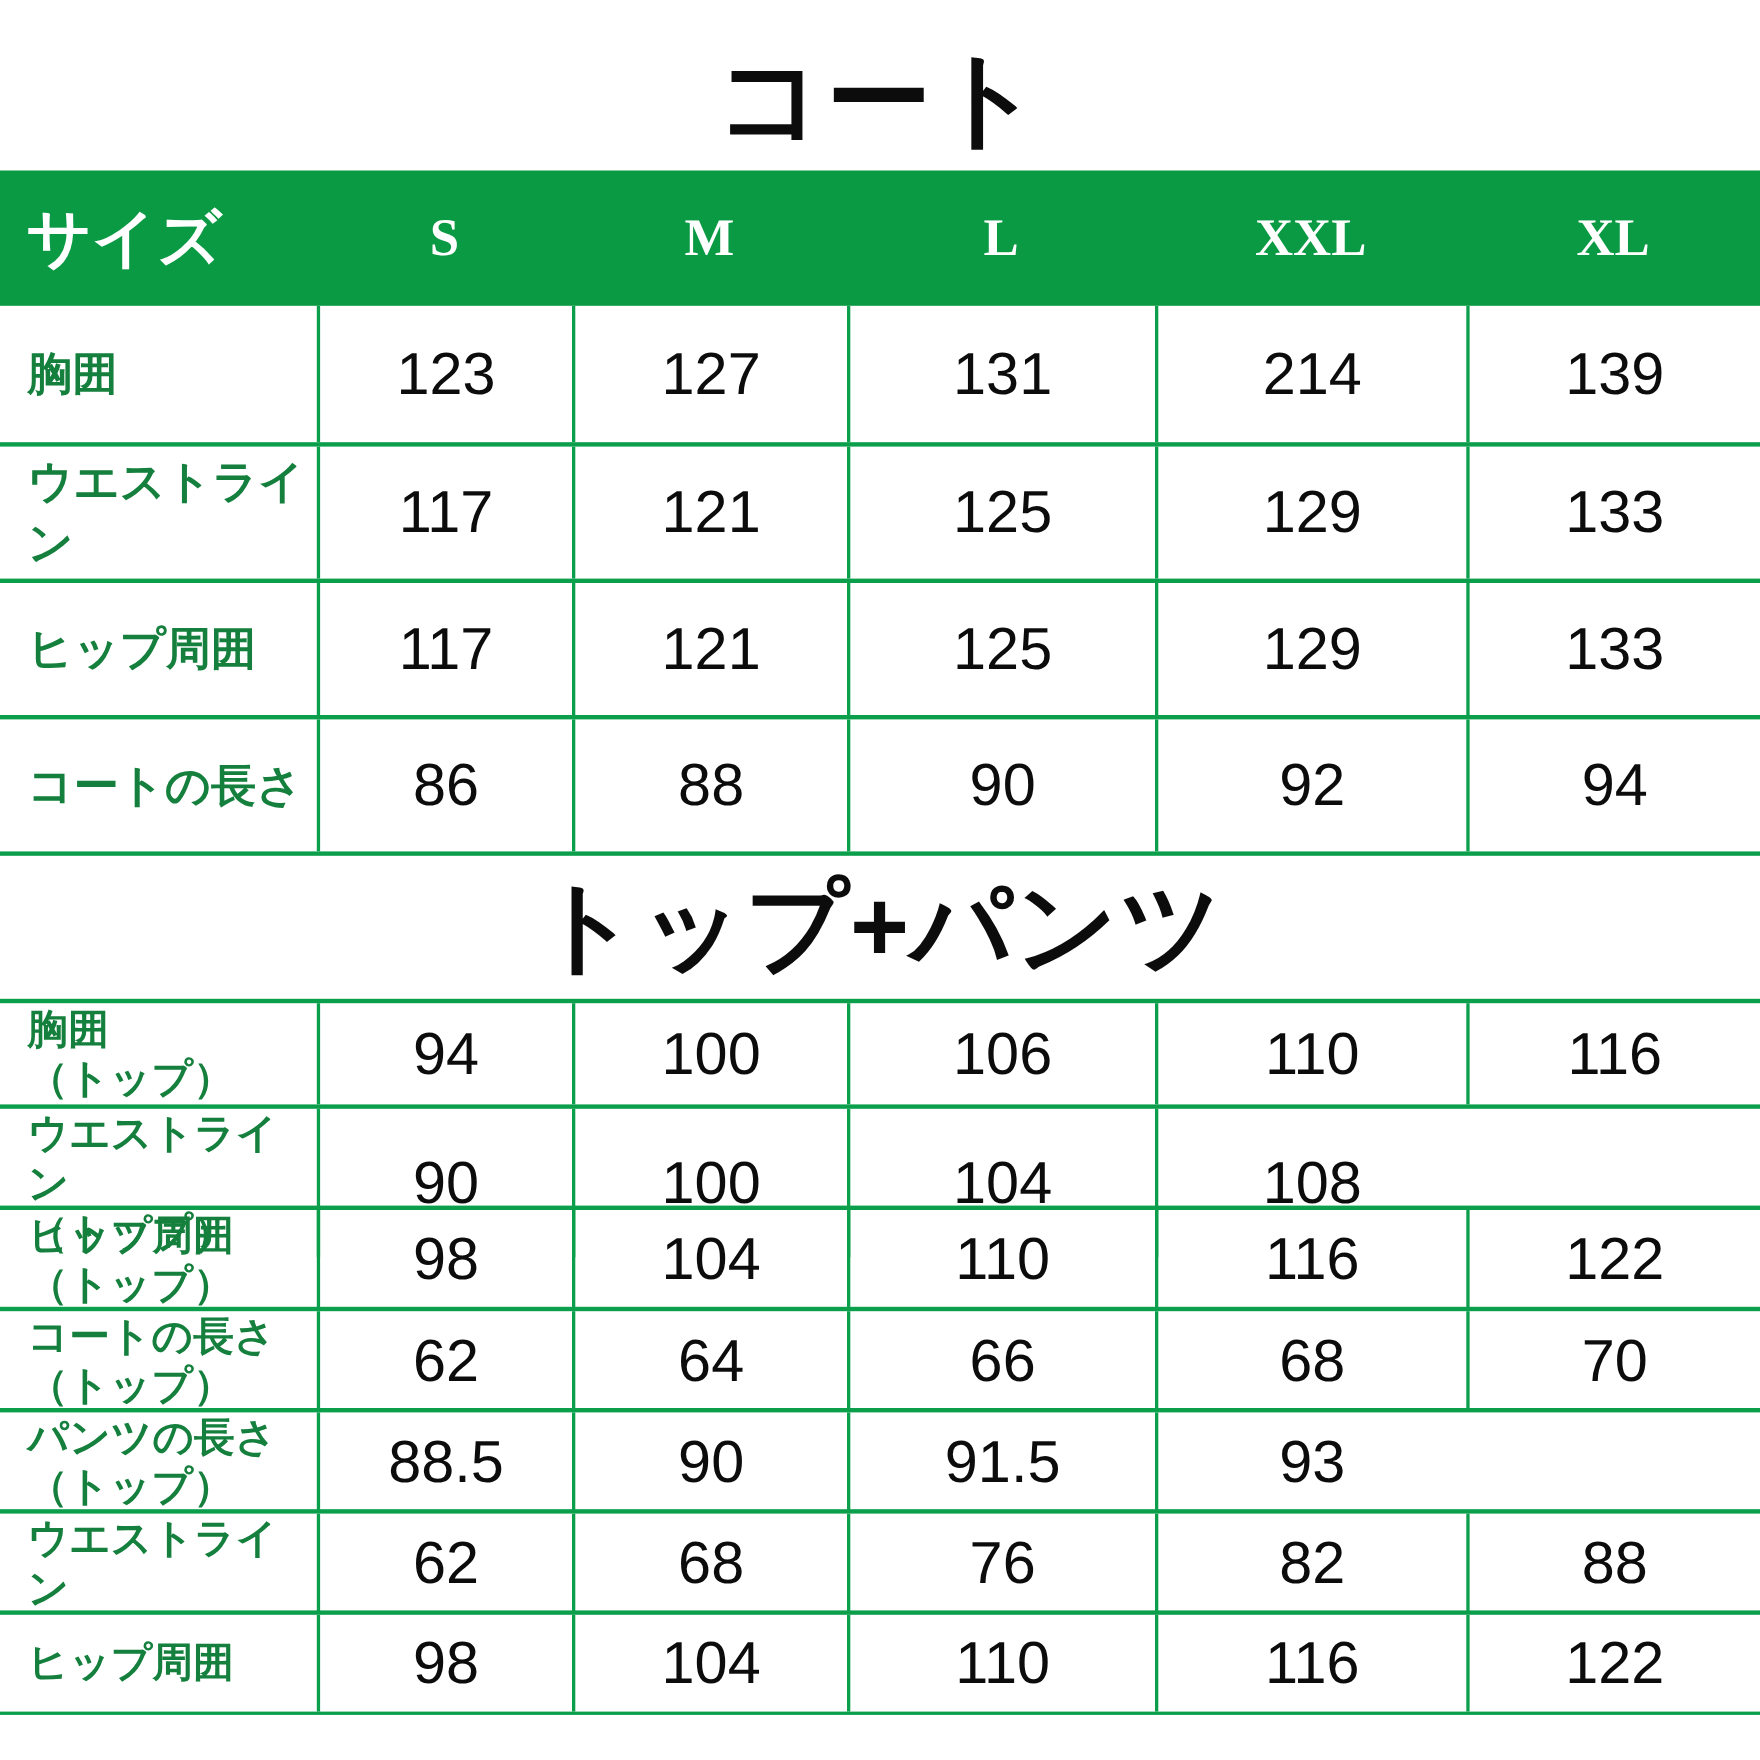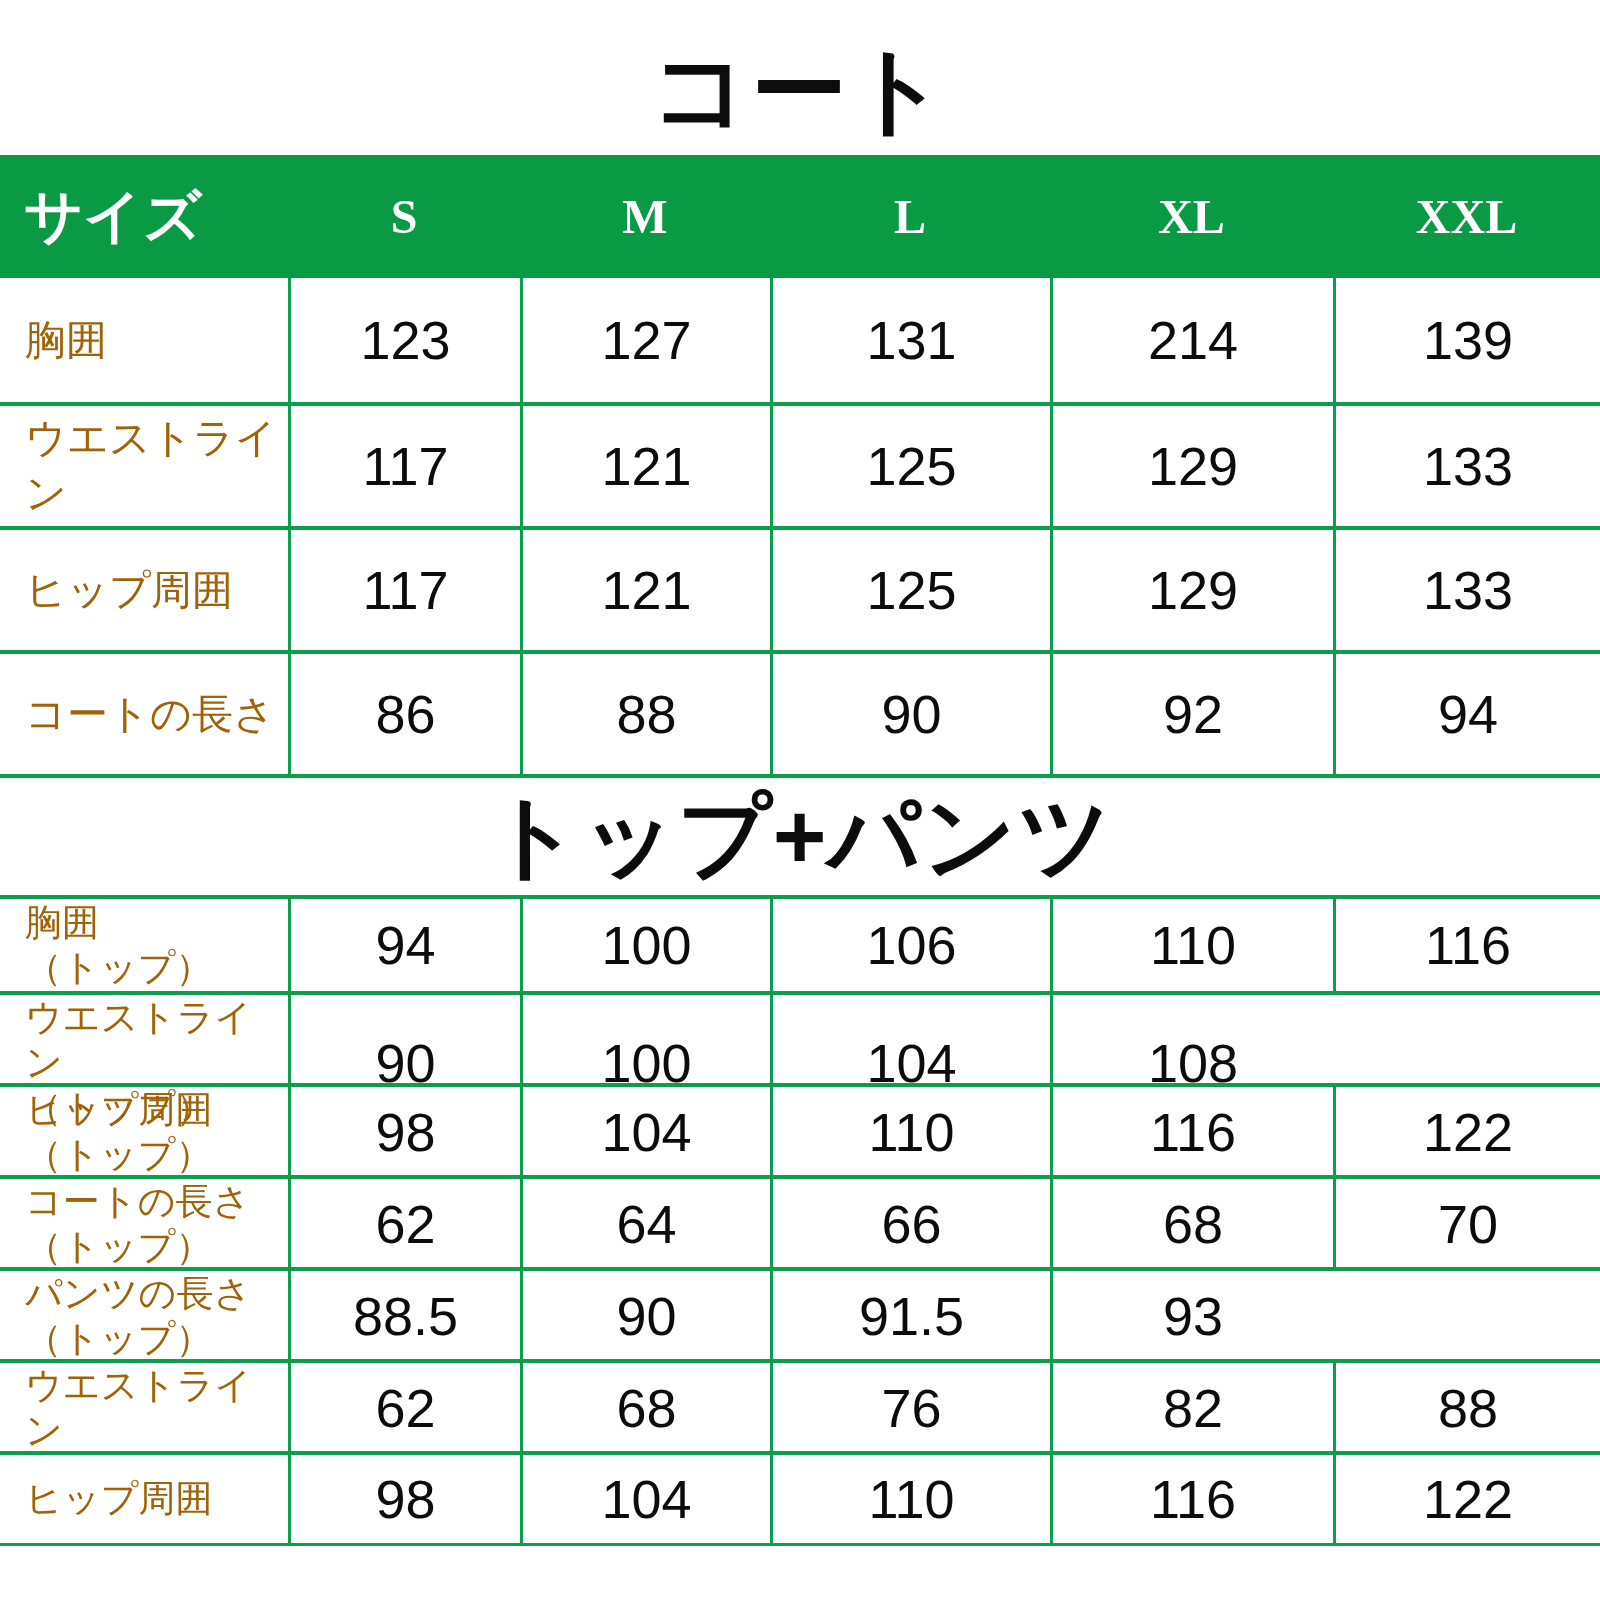--- a/index.html
+++ b/index.html
@@ -13,21 +13,21 @@
     overflow:hidden;
   }
   
   .title1{
     height:155px;
     display:flex;align-items:center;justify-content:center;
     padding-top:28px;
     font-size:96px;font-weight:bold;letter-spacing:2px;
   }
   .title2{
-    height:117px;
+    height:130px;
     display:flex;align-items:center;justify-content:center;
     font-size:92px;font-weight:bold;letter-spacing:1px;
   }
   
   .grid6{
     display:grid;
     grid-template-columns:288px 232px 250px 280px 283px 267px;
   }
   
   .header-band{
@@ -53,42 +53,42 @@
   .t2 .row{height:92px;}
   .t2 .row + .row{border-top:4px solid var(--grid,#0b9f4b);}
   .cell{
     display:flex;align-items:center;justify-content:center;
     font-size:54px;
   }
   .row .cell + .cell{border-left:3px solid var(--grid,#0b9f4b);}
   .label-cell{
     justify-content:flex-start;
     padding-left:25px;
-    font-size:41px;font-weight:400;color:#a16207;
+    font-size:41px;font-weight:700;color:#15803d;
   }
   .t2 .label-cell{
     flex-direction:column;align-items:flex-start;justify-content:center;
     font-size:37px;line-height:1.22;
   }
   .t2 .label-cell .sub:empty{display:none;}
 </style>
 </head>
 <body>
 
 <div class="canvas">
 
   <div class="title1">コート</div>
 
   <div class="header-band grid6">
     <div class="hdr-size">サイズ</div>
     <div class="hdr">S</div>
     <div class="hdr">M</div>
     <div class="hdr">L</div>
+    <div class="hdr">XXL</div>
     <div class="hdr">XL</div>
-    <div class="hdr">XXL</div>
   </div>
 
   <div class="t1">
     <div class="row grid6">
       <div class="cell label-cell">胸囲</div>
       <div class="cell">123</div>
       <div class="cell">127</div>
       <div class="cell">131</div>
       <div class="cell">214</div>
       <div class="cell">139</div>

